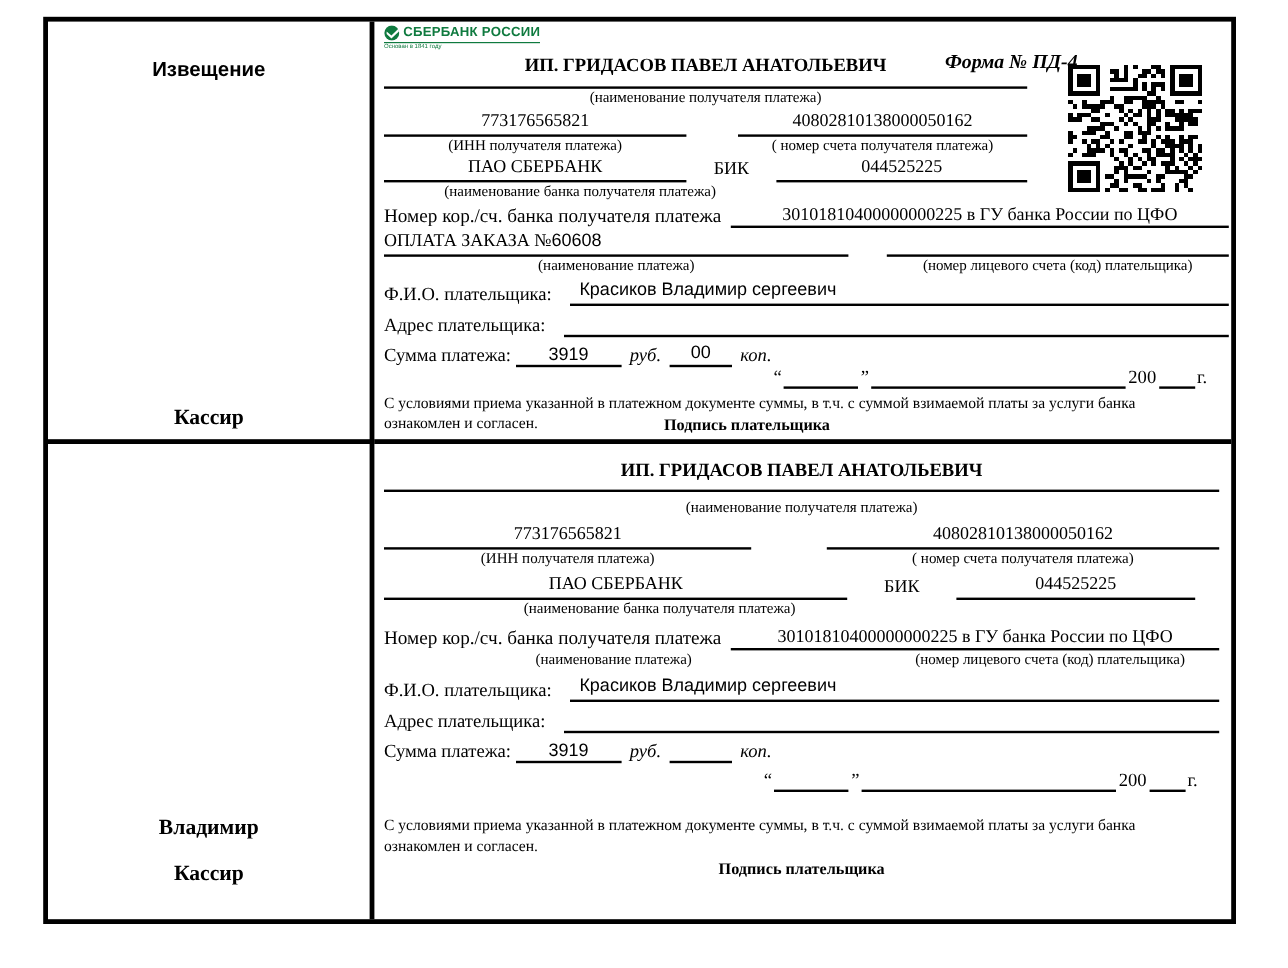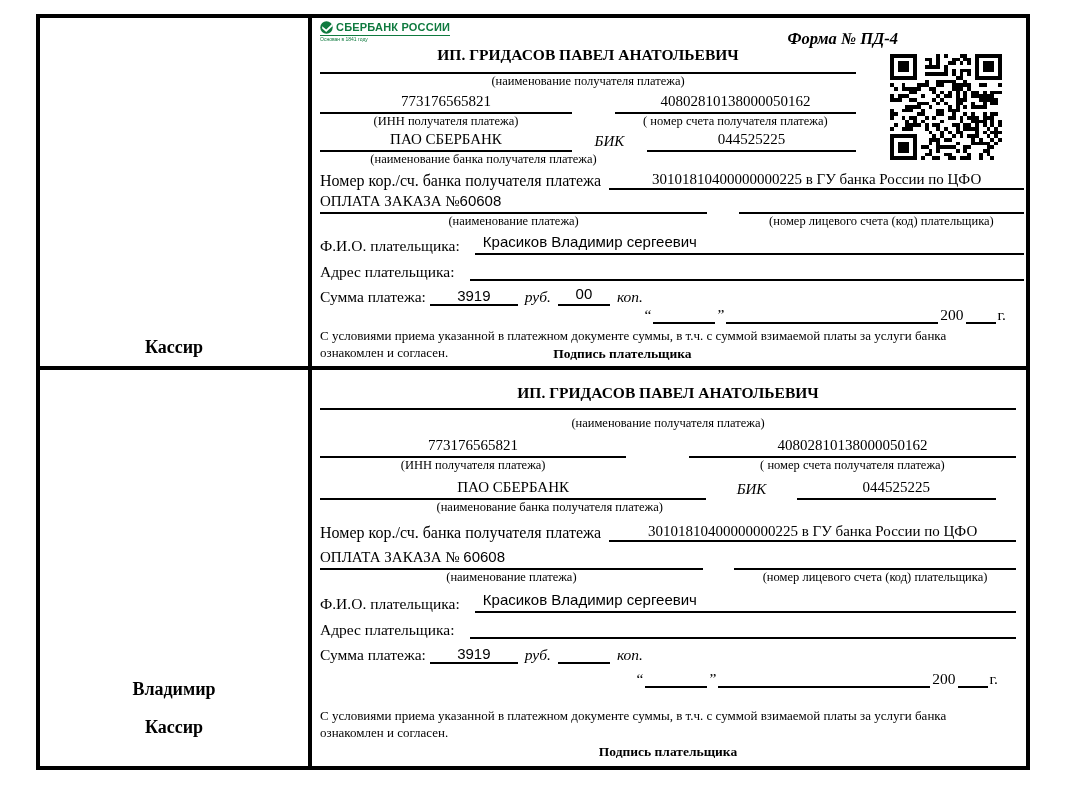--- a/index.html
+++ b/index.html
@@ -18,32 +18,32 @@
   .br{padding:8px 10px 0 8px;}
   .cap{font-size:12.5px;text-align:center;}
   .hand{font-family:"Liberation Sans",sans-serif;font-size:15px;}
   
   .hdr-row{display:flex;justify-content:space-between;align-items:flex-start;height:25px;}
   .logo{display:flex;flex-direction:column;line-height:1;}
   .logo-top{display:flex;align-items:center;gap:3px;}
   .logo-name{font-family:"Liberation Sans",sans-serif;font-weight:bold;font-size:11px;letter-spacing:.2px;}
   .logo-rule{border-top:1.5px solid;margin-top:1px;}
   .logo-tag{font-family:"Liberation Sans",sans-serif;font-size:5px;margin-top:1px;}
-  .form-no{font-weight:bold;font-style:italic;font-size:16.5px;margin-right:126px;margin-top:8px;}
+  .form-no{font-weight:bold;font-style:italic;font-size:16.5px;margin-right:126px;margin-top:21px;}
   .qr{position:absolute;top:36px;right:24px;width:112px;height:106px;}
   .narrow{margin-right:168px;}
   .title{text-align:center;font-weight:bold;font-size:15.5px;padding-bottom:8px;border-bottom:2px solid #000;}
   .br .title{margin-top:6px;padding-bottom:6px;}
   .vrow,.lrow{display:flex;}
   .vrow{margin-top:4px;align-items:flex-end;}
   .val{text-align:center;font-size:15px;border-bottom:2px solid #000;min-height:19px;}
   .n-c1{width:47%;} .n-gap{width:8%;} .n-c2{flex:1;}
   .r-c1{width:44%;} .r-gap{width:9%;} .r-c2{flex:1;}
   .brow{display:flex;align-items:flex-end;margin-top:2px;}
-  .bik{width:14%;text-align:center;font-size:15px;padding-bottom:2px;font-style:italic;}
+  .bik{width:14%;text-align:center;font-size:15px;padding-bottom:2px;}
   .bn-n{width:47%;} .bn-r{width:55.5%;} .bikr{width:13%;}
   .bcap-n{width:61%;} .bcap-r{width:66%;}
   .corr{display:flex;align-items:flex-end;margin-top:4px;}
   .corr-label{font-size:16px;white-space:nowrap;padding-right:8px;}
   .corr-val{flex:1;text-align:center;font-size:15px;border-bottom:2px solid #000;}
   .pay{display:flex;align-items:center;margin-top:2px;}
   .pay-left{width:55%;border-bottom:2px solid #000;font-size:15px;min-height:20px;}
   .pay-gap{width:4.5%;}
   .pay-right{flex:1;border-bottom:2px solid #000;min-height:20px;}
   .plab{display:flex;}
@@ -66,20 +66,21 @@
   .sig-inline{font-weight:bold;font-size:13.5px;margin-left:105px;}
   .sig-center{text-align:center;font-weight:bold;font-size:13.5px;margin-top:2px;}
   .mt6{margin-top:6px;} .mt8{margin-top:8px;}
 </style>
 </head>
 <body>
 
 <div class="ptable">
 
   <div class="cell tl">
+    <div class="side-label side-top">Извещение</div>
     <div class="side-label side-bottom">Кассир</div>
   </div>
 
   <div class="cell tr">
 
     <div class="hdr-row">
       <div class="logo">
         <div class="logo-top">
           <svg width="13" height="13" viewBox="0 0 13 13">
             <circle cx="6.5" cy="6.5" r="6.2" fill="#0f7a3f"></circle>
@@ -493,25 +494,20 @@
       <div class="bik bikr">БИК</div>
       <div class="r-c2 val" style="margin-right:20px;">044525225</div>
     </div>
     <div class="bcap-r cap">(наименование банка получателя платежа)</div>
 
     <div class="corr mt8">
       <span class="corr-label">Номер кор./сч. банка получателя платежа</span>
       <span class="corr-val">30101810400000000225 в ГУ банка России по ЦФО</span>
     </div>
 
-    <div class="pay mt6">
-      <div class="pay-left"><span style="font-size:15px;">ОПЛАТА ЗАКАЗА №</span> <span class="hand">60608</span></div>
-      <div class="pay-gap"></div>
-      <div class="pay-right"></div>
-    </div>
     <div class="plab">
       <div class="c1 cap">(наименование платежа)</div>
       <div class="g"></div>
       <div class="c2 cap">(номер лицевого счета (код) плательщика)</div>
     </div>
 
     <div class="frow mt6">
       <span class="flabel">Ф.И.О. плательщика:</span>
       <span class="fval">Красиков Владимир сергеевич</span>
     </div>

